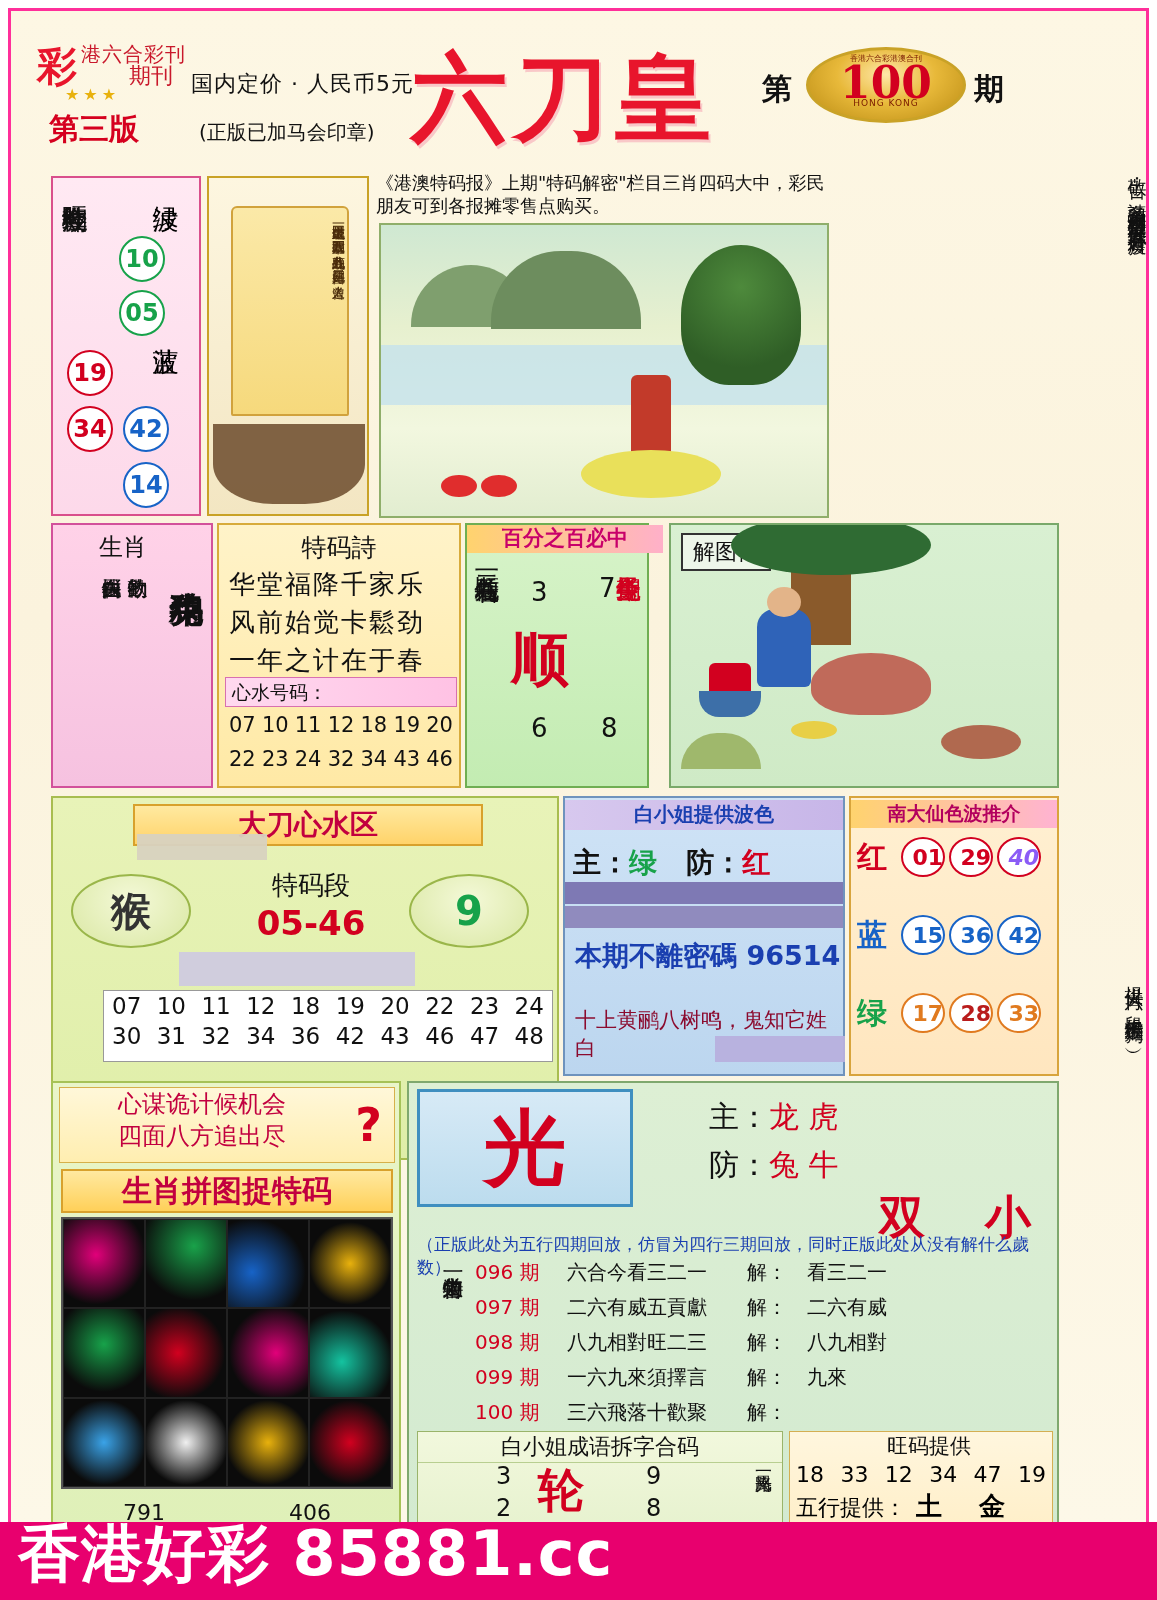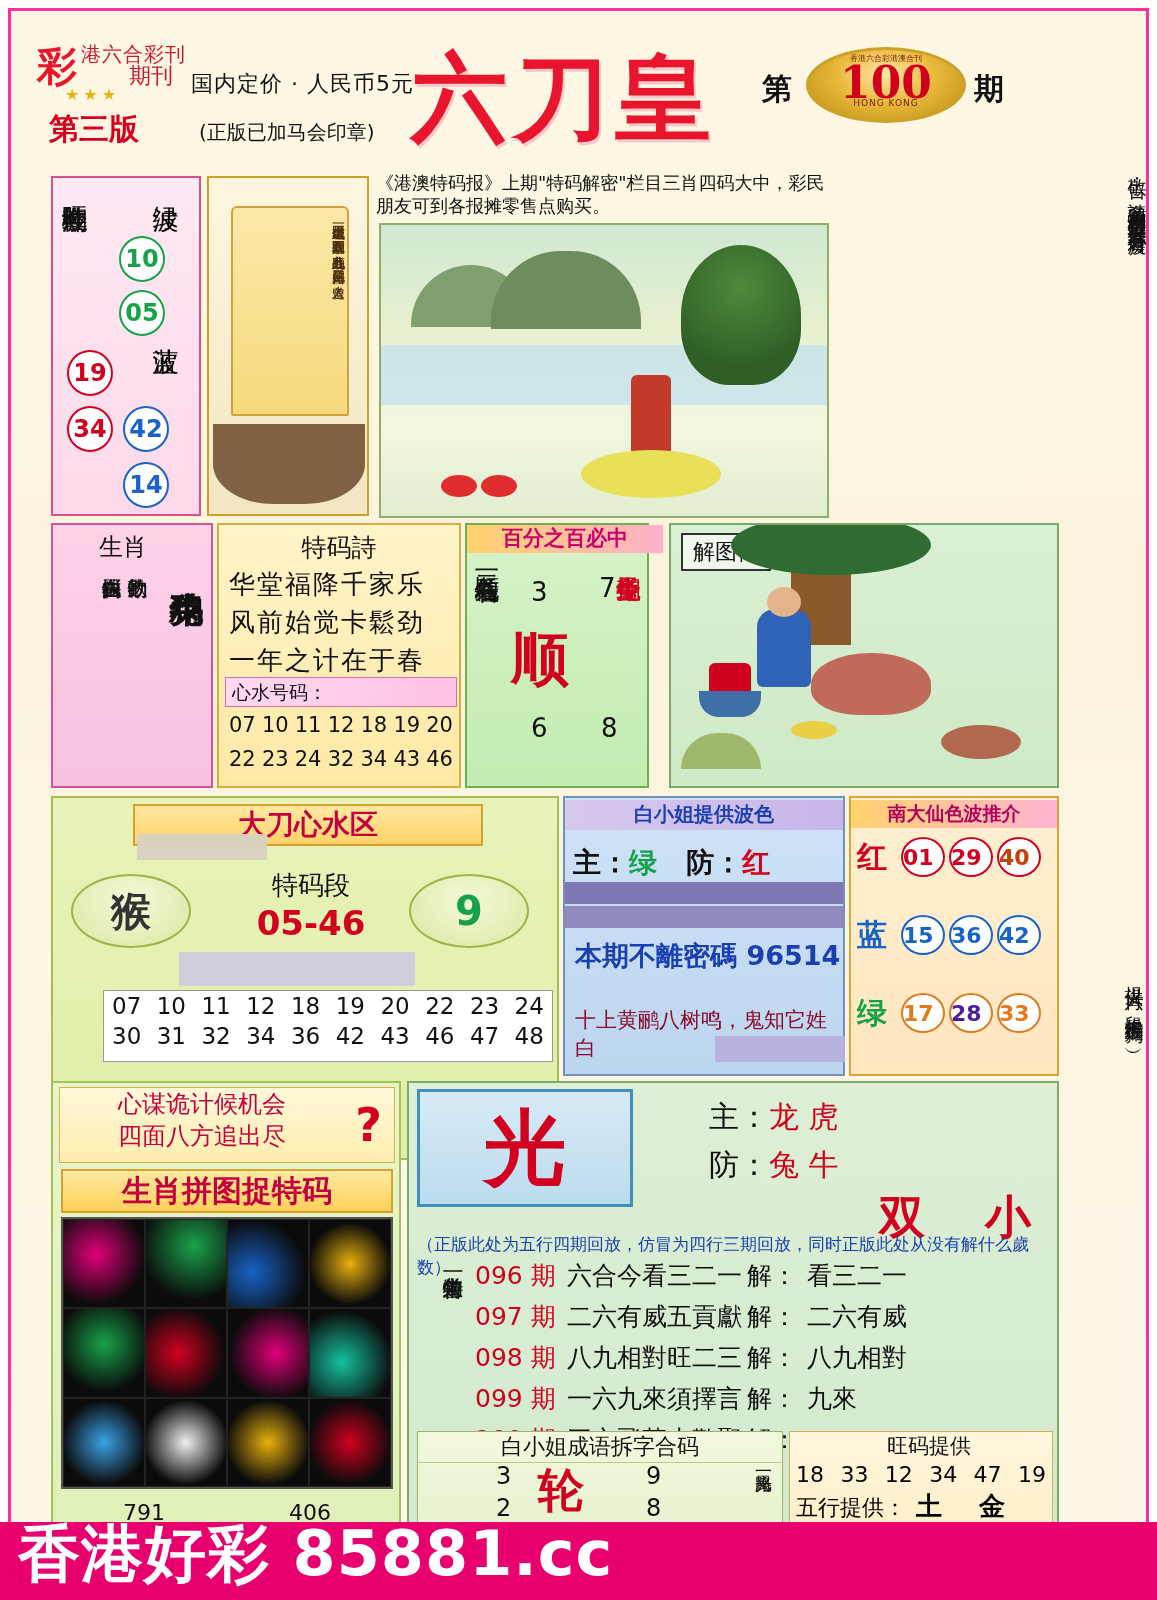--- a/index.html
+++ b/index.html
@@ -300,21 +300,21 @@
   }
   .r3-right .hd {
     position:absolute; left:0; top:2px; width:206px; height:28px;
     background:linear-gradient(90deg,#ffd36e,#ffb3d2);
     text-align:center; font-size:19px; color:#b3005e; line-height:26px; font-weight:bold;
   }
   .cline { position:absolute; left:6px; width:198px; height:50px; display:flex; align-items:center; }
   .cline .lbl { width:44px; font-size:30px; font-weight:bold; }
   .cline .b {
     width:44px; height:40px; border-radius:50%; border:2px solid; margin-right:4px;
-    text-align:left; line-height:37px; font-size:22px; font-weight:bold; background:#fff;
+    text-align:right; line-height:37px; font-size:22px; font-weight:bold; background:#fff;
   }
 
   
   .r4-left {
     position:absolute; left:40px; top:1070px; width:350px; height:450px;
     background:linear-gradient(180deg,#e9f5c9,#dff0b8);
     border:2px solid #a6c257;
   }
   .r4-riddle {
     position:absolute; left:6px; top:4px; width:336px; height:76px;
@@ -363,21 +363,21 @@
   }
   .paren-note {
     position:absolute; left:8px; top:150px; width:636px; font-size:17px; color:#1a3fb0;
   }
   .vcol {
     position:absolute; left:14px; top:178px; width:42px; height:230px;
     writing-mode:vertical-rl; text-orientation:upright; font-size:21px; color:#111; line-height:1.2;
   }
   .hist {
     position:absolute; left:66px; top:176px; width:500px;
-    font-size:25px; color:#111;
+    font-size:20px; color:#111;
   }
   .hist .hrow { display:flex; margin-bottom:8px; }
   .hist .qi { width:92px; }
   .hist .txt { width:180px; }
   .hist .jie { width:60px; }
   .hist .ans { color:#111; }
   .bottom-bar {
     position:absolute; left:8px; top:348px; width:636px; height:96px;
   }
   .bb-left {
@@ -594,32 +594,32 @@
           <div class="mid3">十上黄鹂八树鸣，鬼知它姓白</div>
           <div class="redact" style="left:150px; top:238px; width:130px; height:26px; background:#b7b0dd;"></div>
         </div>
 
         <div class="r3-right">
           <div class="hd">南大仙色波推介</div>
           <div class="cline" style="top:34px;">
             <div class="lbl" style="color:#d2001f;">红</div>
             <div class="b" style="border-color:#d2001f;color:#d2001f;">01</div>
             <div class="b" style="border-color:#d2001f;color:#d2001f;">29</div>
-            <div class="b" style="border-color:#d2001f;color:#c2410c;">40</div>
+            <div class="b" style="border-color:#d2001f;color:#8b5cf6;font-style:italic;">40</div>
           </div>
           <div class="cline" style="top:112px;">
             <div class="lbl" style="color:#1763c7;">蓝</div>
             <div class="b" style="border-color:#1763c7;color:#1763c7;">15</div>
             <div class="b" style="border-color:#1763c7;color:#1763c7;">36</div>
             <div class="b" style="border-color:#1763c7;color:#1763c7;">42</div>
           </div>
           <div class="cline" style="top:190px;">
             <div class="lbl" style="color:#17a24a;">绿</div>
             <div class="b" style="border-color:#e07a1f;color:#e07a1f;">17</div>
-            <div class="b" style="border-color:#e07a1f;color:#4c1d95;">28</div>
+            <div class="b" style="border-color:#e07a1f;color:#b91c1c;">28</div>
             <div class="b" style="border-color:#e07a1f;color:#e07a1f;">33</div>
           </div>
         </div>
       </div>
 
       <div class="r4-left">
         <div class="r4-riddle">
           <div class="l1">心谋诡计候机会</div>
           <div class="l2">四面八方追出尽</div>
           <div class="q">?</div>

